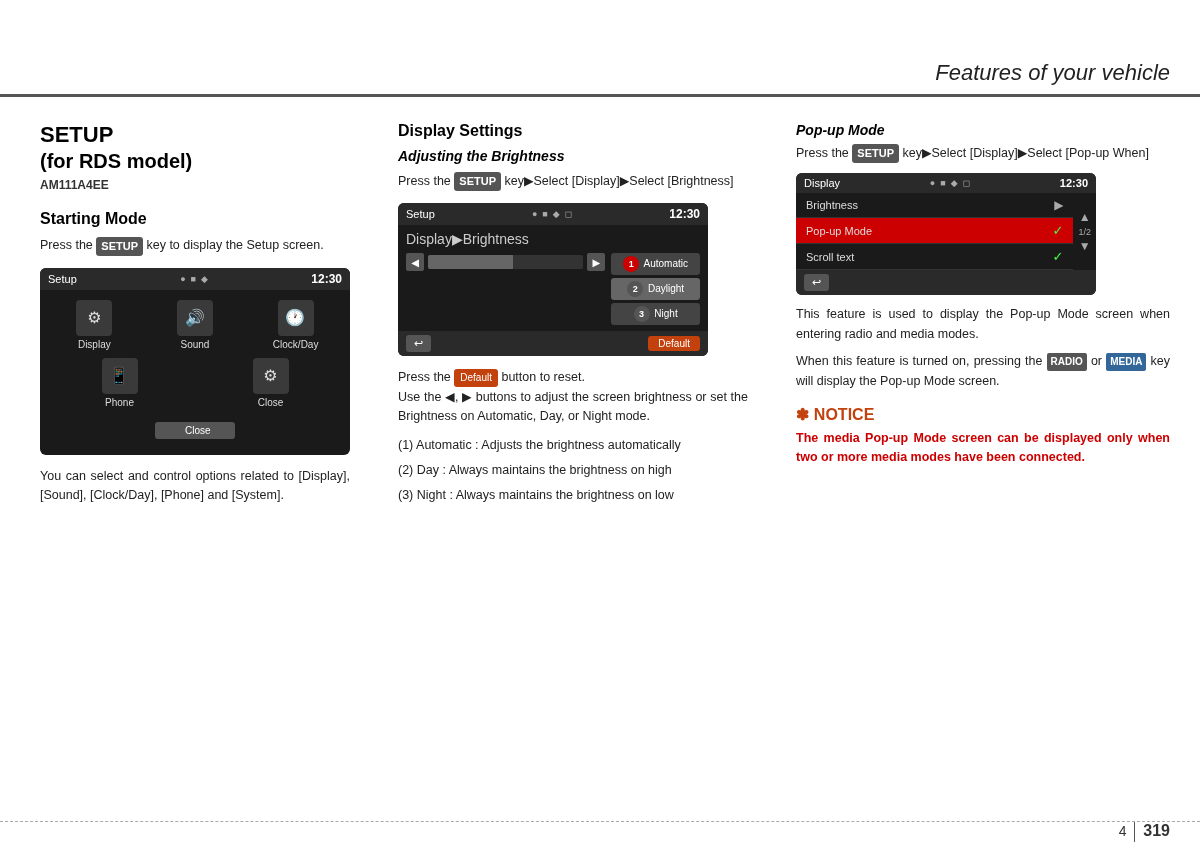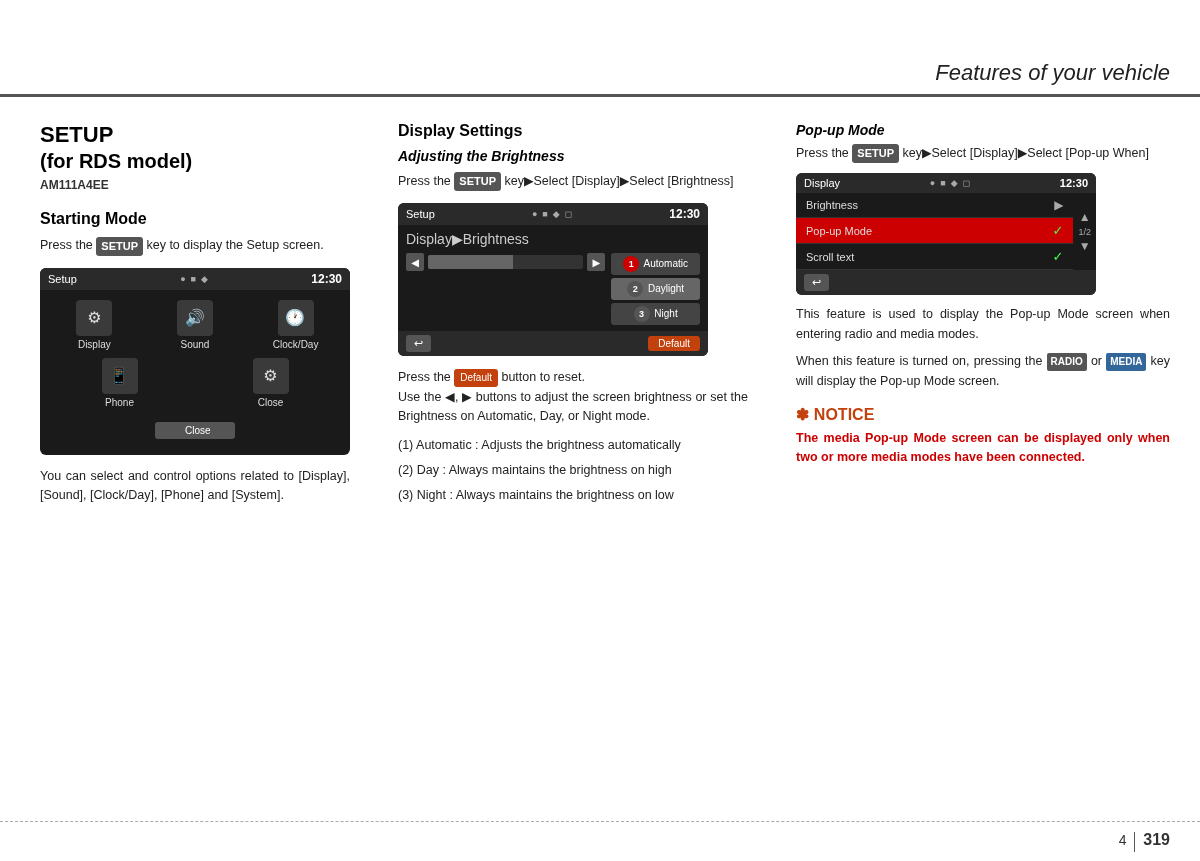--- a/index.html
+++ b/index.html
@@ -33,21 +33,20 @@
       font-weight: normal;
     }
 
     
     .footer-bar {
       position: absolute;
       bottom: 0; left: 0; right: 0;
       height: 40px;
       border-top: 1px dashed #aaa;
       display: flex;
-      align-items: center;
       justify-content: flex-end;
       padding-right: 30px;
     }
     .footer-page {
       font-size: 14px;
       color: #333;
     }
     .footer-page .page-num {
       font-size: 16px;
       font-weight: bold;

